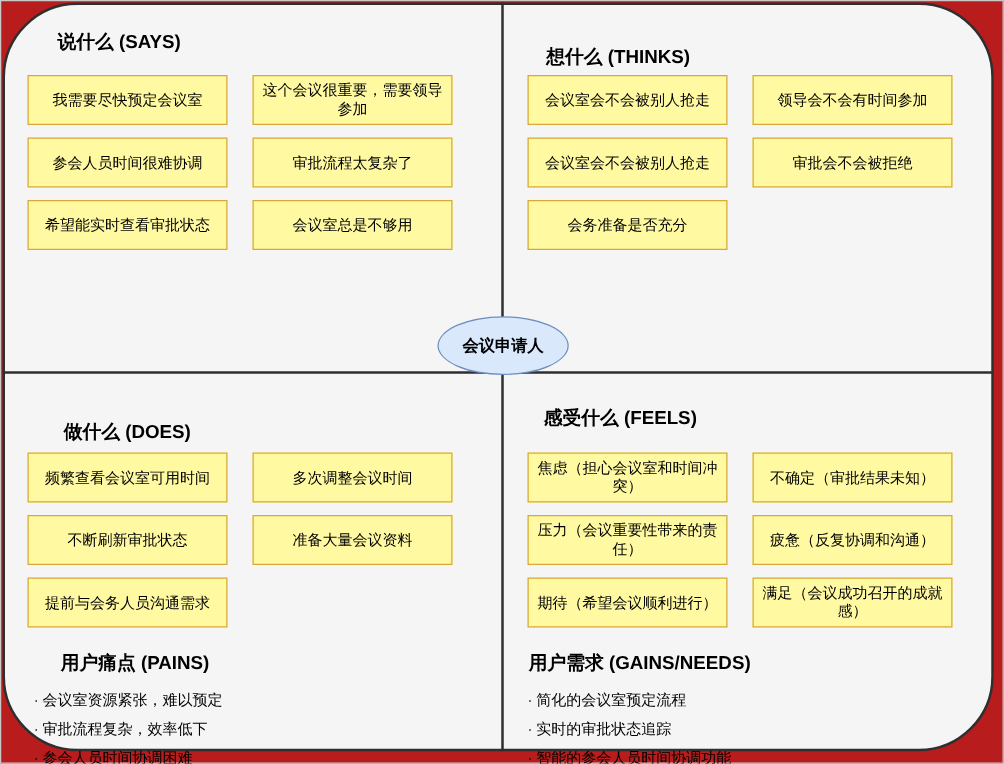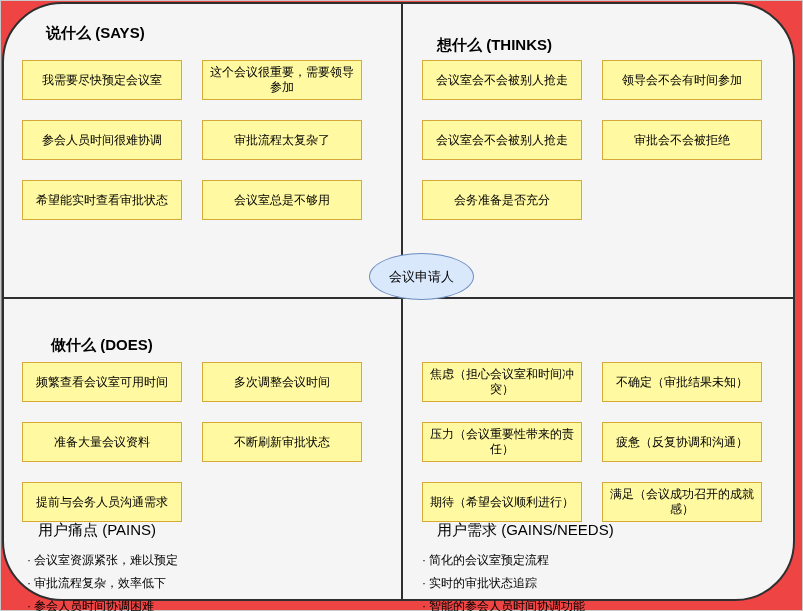--- a/index.html
+++ b/index.html
@@ -1,19 +1,19 @@
 <!DOCTYPE html>
 <html style="--map-fill: #F5F5F5; --line: #2F2F2F; --note-fill: #FFF9A1; --note-border: #D7A938; --persona-fill: #DAE8FC; --persona-border: #6C8EBF;"><head>
 <meta charset="utf-8">
 <style>
   html, body { margin:0; padding:0; background:#ffffff; }
   .canvas {
     position:relative;
     width:803px; height:611px;
-    background:#ef4444;
+    background:#b91c1c;
     overflow:hidden;
     box-shadow: inset 0 0 0 1px #c9c9c9;
     font-family:"Liberation Sans","DejaVu Sans",sans-serif;
     color:#000;
   }
   .map {
     position:absolute; left:2px; top:2px;
     width:793px; height:599px;
     box-sizing:border-box;
     background: var(--map-fill,#F5F5F5);
@@ -43,70 +43,70 @@
   .quad-title.does   { left:51px;  top:325px;margin-top:11px; }
   .quad-title.feels  { left:435px; top:325px; }
   .notes-grid {
     position:absolute;
     display:grid;
     grid-template-columns:160px 160px;
     column-gap:20px;
     row-gap:10px;
     grid-auto-rows:40px;
     z-index:2;
-    gap:20px;
   }
   .notes-grid.says   { left:22px;  top:60px; }
   .notes-grid.thinks { left:422px; top:60px; }
   .notes-grid.does   { left:22px;  top:362px; }
   .notes-grid.feels  { left:422px; top:362px; }
   .note {
     box-sizing:border-box;
     background: var(--note-fill,#FFF9A1);
     border:1px solid var(--note-border,#D7A938);
     display:flex; align-items:center; justify-content:center;
     text-align:center;
     font-size:12px; line-height:15px;
     padding:1px 2px;
   }
   .persona {
-    position:absolute; left:369px; top:253px;
+    position:absolute; left:350px; top:253px;
     width:105px; height:47px;
     box-sizing:border-box;
     background: var(--persona-fill,#DAE8FC);
     border:1px solid var(--persona-border,#6C8EBF);
     border-radius:50%;
     display:flex; align-items:center; justify-content:center;
-    font-size:13px; font-weight:normal;
+    font-size:13px; font-weight:bold;
     z-index:3;
   }
   .section { position:absolute; z-index:2; }
   .section.pains { left:27px;  top:521px; }
   .section.gains { left:422px; top:521px; }
-  .section-title { font-size:15px; font-weight:normal; white-space:nowrap; }
+  .section-title { font-size:15px; font-weight:bold; white-space:nowrap;text-align:center; }
   .section.pains .section-title { margin-left:11px; }
-  .section.gains .section-title { margin-left:15px; }
+  .section.gains .section-title { margin-left:1px; }
   .bullet-list { margin-top:9px; }
   .bullet-item {
     font-size:12px; line-height:23px; white-space:nowrap;
   }
   .bullet-char { margin-right:3px; }
 </style>
 </head>
 <body>
 
 <div class="canvas">
 
   <div class="map"></div>
   <div class="vline"></div>
   <div class="hline"></div>
 
   <div class="quad-title says">说什么 (SAYS)</div>
   <div class="quad-title thinks">想什么 (THINKS)</div>
   <div class="quad-title does">做什么 (DOES)</div>
+  <div class="quad-title feels">感受什么 (FEELS)</div>
 
   <div class="notes-grid says">
 
   <div class="note">我需要尽快预定会议室</div>
       <div class="note">这个会议很重要，需要领导参加</div>
       <div class="note">参会人员时间很难协调</div>
       <div class="note">审批流程太复杂了</div>
       <div class="note">希望能实时查看审批状态</div>
       <div class="note">会议室总是不够用</div>
     </div>
@@ -117,22 +117,22 @@
       <div class="note">领导会不会有时间参加</div>
       <div class="note">会议室会不会被别人抢走</div>
       <div class="note">审批会不会被拒绝</div>
       <div class="note">会务准备是否充分</div>
     </div>
 
   <div class="notes-grid does">
 
   <div class="note">频繁查看会议室可用时间</div>
       <div class="note">多次调整会议时间</div>
+      <div class="note">不断刷新审批状态</div>
       <div class="note">准备大量会议资料</div>
-      <div class="note">不断刷新审批状态</div>
       <div class="note">提前与会务人员沟通需求</div>
     </div>
 
   <div class="notes-grid feels">
 
   <div class="note">焦虑（担心会议室和时间冲突）</div>
       <div class="note">不确定（审批结果未知）</div>
       <div class="note">压力（会议重要性带来的责任）</div>
       <div class="note">疲惫（反复协调和沟通）</div>
       <div class="note">期待（希望会议顺利进行）</div>

